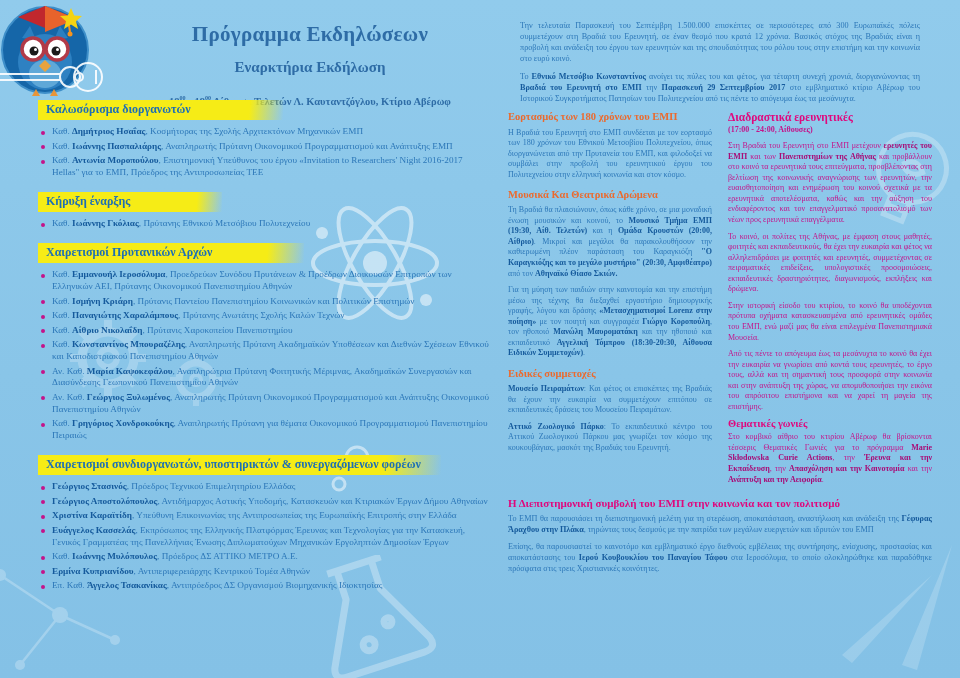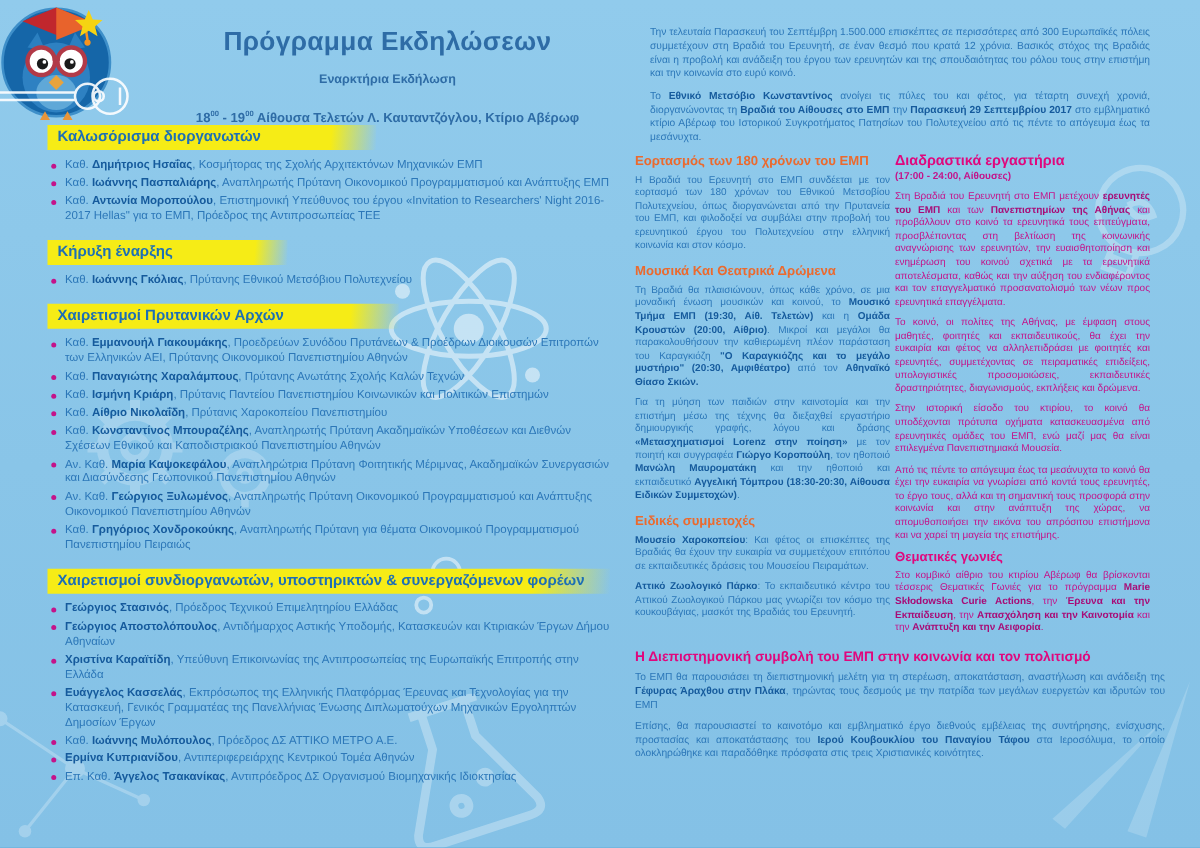--- a/index.html
+++ b/index.html
@@ -1,43 +1,43 @@
 <!DOCTYPE html>
 <html lang="el"><head>
 <meta charset="utf-8">
 <style>
   html,body{margin:0;padding:0;background:#6fb4dc;}
   .page{position:relative;width:960px;height:678px;overflow:hidden;
         background:linear-gradient(180deg,#91CBEC 0%,#89C5E8 55%,#84C1E6 100%);
-        font-family:Liberation Sans, sans-serif;}
+        font-family:Liberation Serif, serif;}
   sup{font-size:0.58em;}
   
   .deco{position:absolute;pointer-events:none;}
   
   .hdr{position:absolute;left:130px;top:22px;width:360px;text-align:center;}
   .title{margin:0 0 12px;font-size:21px;font-weight:bold;color:#2E6CA6;letter-spacing:.3px;}
-  .sub1{margin:0 0 19px;font-size:10px;font-weight:bold;color:#2E6CA6;}
+  .sub1{margin:0 0 19px;font-size:15px;font-weight:bold;color:#2E6CA6;}
   .sub2{margin:0;font-size:10.5px;font-weight:bold;color:#2E6CA6;white-space:nowrap;}
   
   .left{position:absolute;left:38px;top:100px;width:452px;}
   .lsec{margin-bottom:13px;}
   .ylw{margin:0 0 6px;font-size:12px;line-height:1.1;}
   .hl{display:inline-block;background:linear-gradient(95deg,#F6EC16 0%,#F6EC16 86%,rgba(246,236,22,0) 100%);
       color:#1D6FB5;font-weight:bold;padding:3px 92px 4px 8px;}
   .hl.tight{padding-right:20px;text-align:right;}
   .blist{list-style:none;margin:0;padding:0 0 0 2px;}
   .blist li{position:relative;padding-left:12px;font-size:9.2px;line-height:1.3;
             color:#2C77B8;margin-bottom:2.5px;}
   .blist li::before{content:'';position:absolute;left:1px;top:4.5px;width:4px;height:4px;
             border-radius:50%;background:#C4138A;}
   .blist b,.blue-rich b{color:#155A9C;text-align:right;}
   
   .right{position:absolute;left:508px;top:20px;width:424px;}
   .intro p{margin:0 12px 7px;font-size:8.2px;line-height:1.35;text-align:justify;color:#2C77B8;}
-  .cols{display:flex;gap:4px;margin-top:4px;}
+  .cols{display:flex;gap:16px;margin-top:4px;}
   .colm{width:204px;}
   .colr{width:204px;}
   .oh{margin:9px 0 4px;font-size:10.5px;font-weight:bold;color:#EB6A2E;line-height:1.15;}
   .oh.first{margin-top:0;}
   .colm p{margin:0 0 6px;font-size:8px;line-height:1.32;text-align:justify;color:#2C77B8;}
   .mh{margin:0;font-size:11.5px;font-weight:bold;color:#E0077D;line-height:1.15;}
   .hours{margin:1px 0 5px;font-size:9px;font-weight:bold;color:#2B3B6B;}
   .colr p{margin:0 0 6px;font-size:8px;line-height:1.32;text-align:justify;color:#C4138A;}
   .colr b{color:#A80C77;}
   .mh2{margin:6px 0 3px;font-size:10.5px;font-weight:bold;color:#E0077D;}
@@ -189,23 +189,23 @@
       <ul class="blist">
 
       <li><span>Καθ. <b>Ιωάννης Γκόλιας</b>, Πρύτανης Εθνικού Μετσόβιου Πολυτεχνείου</span></li>
         </ul>
     </section>
 
     <section class="lsec">
       <h2 class="ylw"><span class="hl">Χαιρετισμοί Πρυτανικών Αρχών</span></h2>
       <ul class="blist">
 
-      <li><span>Καθ. <b>Εμμανουήλ Γιακουμάκης</b>, Προεδρεύων Συνόδου Πρυτάνεων &amp; Προέδρων Διοικουσών Επιτροπών των Ελληνικών ΑΕΙ, Πρύτανης Οικονομικού Πανεπιστημίου Αθηνών</span></li>
+      <li><span>Καθ. <b>Εμμανουήλ Ιεροσόλυμα</b>, Προεδρεύων Συνόδου Πρυτάνεων &amp; Προέδρων Διοικουσών Επιτροπών των Ελληνικών ΑΕΙ, Πρύτανης Οικονομικού Πανεπιστημίου Αθηνών</span></li>
+          <li><span>Καθ. <b>Ισμήνη Κριάρη</b>, Πρύτανις Παντείου Πανεπιστημίου Κοινωνικών και Πολιτικών Επιστημών</span></li>
           <li><span>Καθ. <b>Παναγιώτης Χαραλάμπους</b>, Πρύτανης Ανωτάτης Σχολής Καλών Τεχνών</span></li>
-          <li><span>Καθ. <b>Ισμήνη Κριάρη</b>, Πρύτανις Παντείου Πανεπιστημίου Κοινωνικών και Πολιτικών Επιστημών</span></li>
           <li><span>Καθ. <b>Αίθριο Νικολαΐδη</b>, Πρύτανις Χαροκοπείου Πανεπιστημίου</span></li>
           <li><span>Καθ. <b>Κωνσταντίνος Μπουραζέλης</b>, Αναπληρωτής Πρύτανη Ακαδημαϊκών Υποθέσεων και Διεθνών Σχέσεων Εθνικού και Καποδιστριακού Πανεπιστημίου Αθηνών</span></li>
           <li><span>Αν. Καθ. <b>Μαρία Καψοκεφάλου</b>, Αναπληρώτρια Πρύτανη Φοιτητικής Μέριμνας, Ακαδημαϊκών Συνεργασιών και Διασύνδεσης Γεωπονικού Πανεπιστημίου Αθηνών</span></li>
           <li><span>Αν. Καθ. <b>Γεώργιος Ξυλωμένος</b>, Αναπληρωτής Πρύτανη Οικονομικού Προγραμματισμού και Ανάπτυξης Οικονομικού Πανεπιστημίου Αθηνών</span></li>
           <li><span>Καθ. <b>Γρηγόριος Χονδροκούκης</b>, Αναπληρωτής Πρύτανη για θέματα Οικονομικού Προγραμματισμού Πανεπιστημίου Πειραιώς</span></li>
         </ul>
     </section>
 
     <section class="lsec">
       <h2 class="ylw"><span class="hl tight">Χαιρετισμοί συνδιοργανωτών, υποστηρικτών &amp; συνεργαζόμενων φορέων</span></h2>
@@ -220,40 +220,40 @@
           <li><span>Επ. Καθ. <b>Άγγελος Τσακανίκας</b>, Αντιπρόεδρος ΔΣ Οργανισμού Βιομηχανικής Ιδιοκτησίας</span></li>
         </ul>
     </section>
 
   </div>
 
   <div class="right">
 
     <div class="intro blue-rich">
       <p>Την τελευταία Παρασκευή του Σεπτέμβρη 1.500.000 επισκέπτες σε περισσότερες από 300 Ευρωπαϊκές πόλεις συμμετέχουν στη Βραδιά του Ερευνητή, σε έναν θεσμό που κρατά 12 χρόνια. Βασικός στόχος της Βραδιάς είναι η προβολή και ανάδειξη του έργου των ερευνητών και της σπουδαιότητας του ρόλου τους στην επιστήμη και την κοινωνία στο ευρύ κοινό.</p>
-      <p>Το <b>Εθνικό Μετσόβιο Κωνσταντίνος</b> ανοίγει τις πύλες του και φέτος, για τέταρτη συνεχή χρονιά, διοργανώνοντας τη <b>Βραδιά του Αίθουσες στο ΕΜΠ</b> την <b>Παρασκευή 29 Σεπτεμβρίου 2017</b> στο εμβληματικό κτίριο Αβέρωφ του Ιστορικού Συγκροτήματος Πατησίων του Πολυτεχνείου από τις πέντε το απόγευμα έως τα μεσάνυχτα.</p>
+      <p>Το <b>Εθνικό Μετσόβιο Κωνσταντίνος</b> ανοίγει τις πύλες του και φέτος, για τέταρτη συνεχή χρονιά, διοργανώνοντας τη <b>Βραδιά του Ερευνητή στο ΕΜΠ</b> την <b>Παρασκευή 29 Σεπτεμβρίου 2017</b> στο εμβληματικό κτίριο Αβέρωφ του Ιστορικού Συγκροτήματος Πατησίων του Πολυτεχνείου από τις πέντε το απόγευμα έως τα μεσάνυχτα.</p>
     </div>
 
     <div class="cols">
 
       <div class="colm blue-rich">
         <h3 class="oh first">Εορτασμός των 180 χρόνων του ΕΜΠ</h3>
         <p>Η Βραδιά του Ερευνητή στο ΕΜΠ συνδέεται με τον εορτασμό των 180 χρόνων του Εθνικού Μετσοβίου Πολυτεχνείου, όπως διοργανώνεται από την Πρυτανεία του ΕΜΠ, και φιλοδοξεί να συμβάλει στην προβολή του ερευνητικού έργου του Πολυτεχνείου στην ελληνική κοινωνία και στον κόσμο.</p>
 
         <h3 class="oh">Μουσικά Και Θεατρικά Δρώμενα</h3>
         <p>Τη Βραδιά θα πλαισιώνουν, όπως κάθε χρόνο, σε μια μοναδική ένωση μουσικών και κοινού, το <b>Μουσικό Τμήμα ΕΜΠ (19:30, Αίθ. Τελετών)</b>  και η <b>Ομάδα Κρουστών (20:00, Αίθριο)</b>. Μικροί και μεγάλοι θα παρακολουθήσουν την καθιερωμένη πλέον παράσταση του Καραγκιόζη <b>"Ο Καραγκιόζης και το μεγάλο μυστήριο" (20:30, Αμφιθέατρο)</b> από τον <b>Αθηναϊκό Θίασο Σκιών.</b></p>
         <p>Για τη μύηση των παιδιών στην καινοτομία και την επιστήμη μέσω της τέχνης θα διεξαχθεί εργαστήριο δημιουργικής γραφής, λόγου και δράσης <b>«Μετασχηματισμοί Lorenz στην ποίηση»</b> με τον ποιητή και συγγραφέα <b>Γιώργο Κοροπούλη</b>, τον ηθοποιό <b>Μανώλη Μαυροματάκη</b> και την ηθοποιό και εκπαιδευτικό <b>Αγγελική Τόμπρου (18:30-20:30, Αίθουσα Ειδικών Συμμετοχών)</b>.</p>
 
         <h3 class="oh">Ειδικές συμμετοχές</h3>
-        <p><b>Μουσείο Χαροκοπείου</b>: Και φέτος οι επισκέπτες της Βραδιάς θα έχουν την ευκαιρία να συμμετέχουν επιτόπου σε εκπαιδευτικές δράσεις του Μουσείου Πειραμάτων.</p>
+        <p><b>Μουσείο Πειραμάτων</b>: Και φέτος οι επισκέπτες της Βραδιάς θα έχουν την ευκαιρία να συμμετέχουν επιτόπου σε εκπαιδευτικές δράσεις του Μουσείου Πειραμάτων.</p>
         <p><b>Αττικό Ζωολογικό Πάρκο</b>: Το εκπαιδευτικό κέντρο του Αττικού Ζωολογικού Πάρκου μας γνωρίζει τον κόσμο της κουκουβάγιας, μασκότ της Βραδιάς του Ερευνητή.</p>
       </div>
 
       <div class="colr">
-        <h3 class="mh">Διαδραστικά εργαστήρια</h3>
+        <h3 class="mh">Διαδραστικά ερευνητικές</h3>
         <p class="hours">(17:00 - 24:00, Αίθουσες)</p>
         <p>Στη Βραδιά του Ερευνητή στο ΕΜΠ μετέχουν <b>ερευνητές του ΕΜΠ</b> και των <b>Πανεπιστημίων της Αθήνας</b> και προβάλλουν στο κοινό τα ερευνητικά τους επιτεύγματα, προσβλέποντας στη βελτίωση της κοινωνικής αναγνώρισης των ερευνητών, την ευαισθητοποίηση και ενημέρωση του κοινού σχετικά με τα ερευνητικά αποτελέσματα, καθώς και την αύξηση του ενδιαφέροντος και τον επαγγελματικό προσανατολισμό των νέων προς ερευνητικά επαγγέλματα.</p>
         <p>Το κοινό, οι πολίτες της Αθήνας, με έμφαση στους μαθητές, φοιτητές και εκπαιδευτικούς, θα έχει την ευκαιρία και φέτος να αλληλεπιδράσει με φοιτητές και ερευνητές, συμμετέχοντας σε πειραματικές επιδείξεις, υπολογιστικές προσομοιώσεις, εκπαιδευτικές δραστηριότητες, διαγωνισμούς, εκπλήξεις και δρώμενα.</p>
         <p>Στην ιστορική είσοδο του κτιρίου, το κοινό θα υποδέχονται πρότυπα οχήματα κατασκευασμένα από ερευνητικές ομάδες του ΕΜΠ, ενώ μαζί μας θα είναι επιλεγμένα Πανεπιστημιακά Μουσεία.</p>
         <p>Από τις πέντε το απόγευμα έως τα μεσάνυχτα το κοινό θα έχει την ευκαιρία να γνωρίσει από κοντά τους ερευνητές, το έργο τους, αλλά και τη σημαντική τους προσφορά στην κοινωνία και στην ανάπτυξη της χώρας, να απομυθοποιήσει την εικόνα του απρόσιτου επιστήμονα και να χαρεί τη μαγεία της επιστήμης.</p>
 
         <h3 class="mh2">Θεματικές γωνιές</h3>
         <p>Στο κομβικό αίθριο του κτιρίου Αβέρωφ θα βρίσκονται τέσσερις Θεματικές Γωνιές για το πρόγραμμα <b>Marie Skłodowska Curie Actions</b>, την <b>Έρευνα και την Εκπαίδευση</b>, την <b>Απασχόληση και την Καινοτομία</b> και την <b>Ανάπτυξη και την Αειφορία</b>.</p>
       </div>
 

